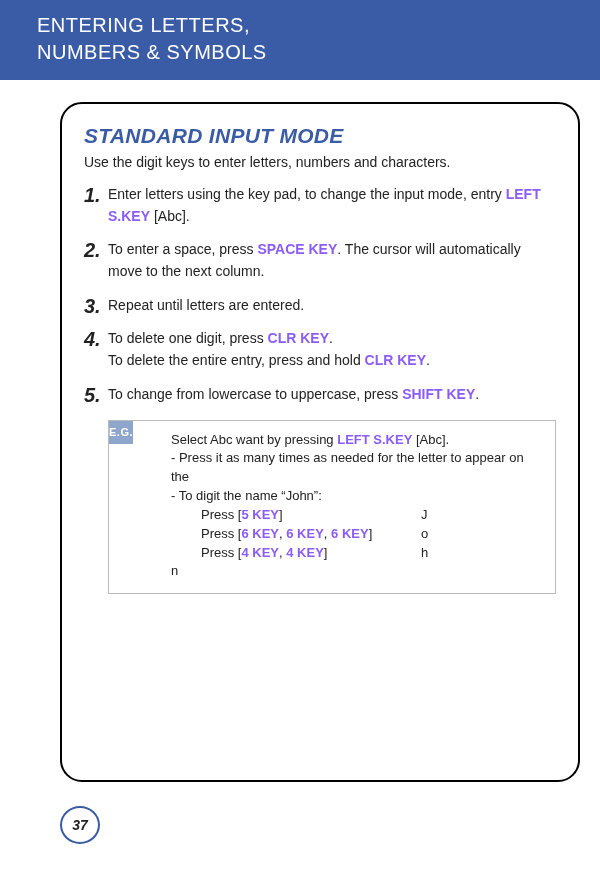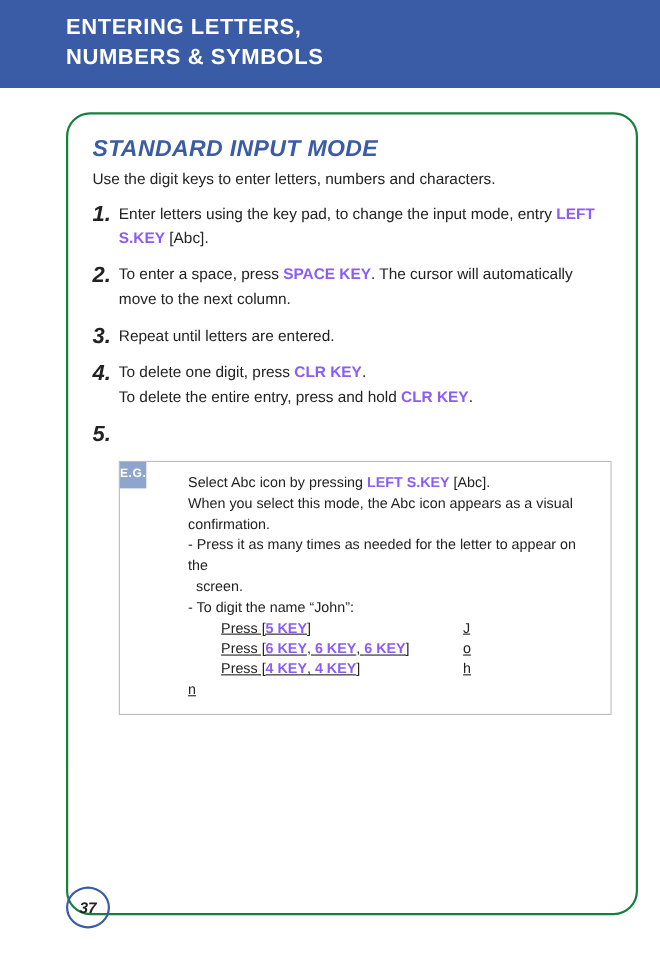--- a/index.html
+++ b/index.html
@@ -10,29 +10,29 @@
     body {
       font-family: Arial, Helvetica, sans-serif;
       background: #fff;
       width: 600px;
       height: 872px;
       position: relative;
     }
     .header-bar {
       background: #3a5ba5;
       color: #fff;
-      padding: 12px 40px 14px 60px;
+      padding: 12px 40px 14px 37px;
       font-size: 20px;
-      font-weight: bold;
+      font-weight: normal;
       letter-spacing: 0.5px;
       line-height: 1.35;
     }
     .content-container {
       margin: 22px 20px 0 60px;
-      border: 2px solid #15803d;
+      border: 2px solid #000000;
       border-radius: 22px;
       padding: 20px 22px 180px 22px;
       position: relative;
       min-height: 680px;
     }
     .section-title {
       color: #3a5ba5;
       font-size: 21px;
       font-weight: bold;
       font-style: italic;
@@ -94,21 +94,20 @@
       letter-spacing: 0.5px;
     }
     .eg-line {
       display: block;
     }
     .eg-indent1 {
       margin-left: 0;
     }
     .eg-row {
       display: flex;
-      text-decoration: underline;
     }
     .eg-col-left {
       width: 250px;
       padding-left: 30px;
     }
     .eg-col-right {
       width: 30px;
     }
     .page-badge {
       position: absolute;
@@ -151,30 +150,29 @@
       <div class="step">
         <div class="step-num">3.</div>
         <div class="step-body"><span>Repeat until letters are entered.</span></div>
       </div>
       <div class="step">
         <div class="step-num">4.</div>
         <div class="step-body"><span>To delete one digit, press </span><span class="key-strong">CLR KEY</span><span>.</span><br><span>To delete the entire entry, press and hold </span><span class="key-strong">CLR KEY</span><span>.</span></div>
       </div>
       <div class="step">
         <div class="step-num">5.</div>
+        <div class="step-body"><span>To change from lowercase to uppercase, press </span><span class="key-strong">SHIFT KEY</span><span>.</span></div>
       </div>
     </div>
 
   <div class="eg-box">
     <div class="eg-label">E.G.</div>
     <div id="eg-lines">
-        <div class="eg-line eg-indent1"><span>Select Abc icon by pressing </span><span class="key-strong">LEFT S.KEY</span><span> [Abc].</span></div>
-        <div class="eg-line eg-indent1"><span>When you select this mode, the Abc icon appears as a visual confirmation.</span></div>
+        <div class="eg-line eg-indent1"><span>Select Abc want by pressing </span><span class="key-strong">LEFT S.KEY</span><span> [Abc].</span></div>
         <div class="eg-line eg-indent1"><span>- Press it as many times as needed for the letter to appear on the</span></div>
-        <div class="eg-line eg-indent1"><span>&nbsp;&nbsp;screen.</span></div>
         <div class="eg-line eg-indent1"><span>- To digit the name “John”:</span></div>
       </div>
     <div id="eg-rows">
         <div class="eg-row">
           <div class="eg-col-left"><span>Press [</span><span class="key-strong">5 KEY</span><span>]</span></div>
           <div class="eg-col-right">J</div>
         </div>
         <div class="eg-row">
           <div class="eg-col-left"><span>Press [</span><span class="key-strong">6 KEY</span><span>, </span><span class="key-strong">6 KEY</span><span>, </span><span class="key-strong">6 KEY</span><span>]</span></div>
           <div class="eg-col-right">o</div>

